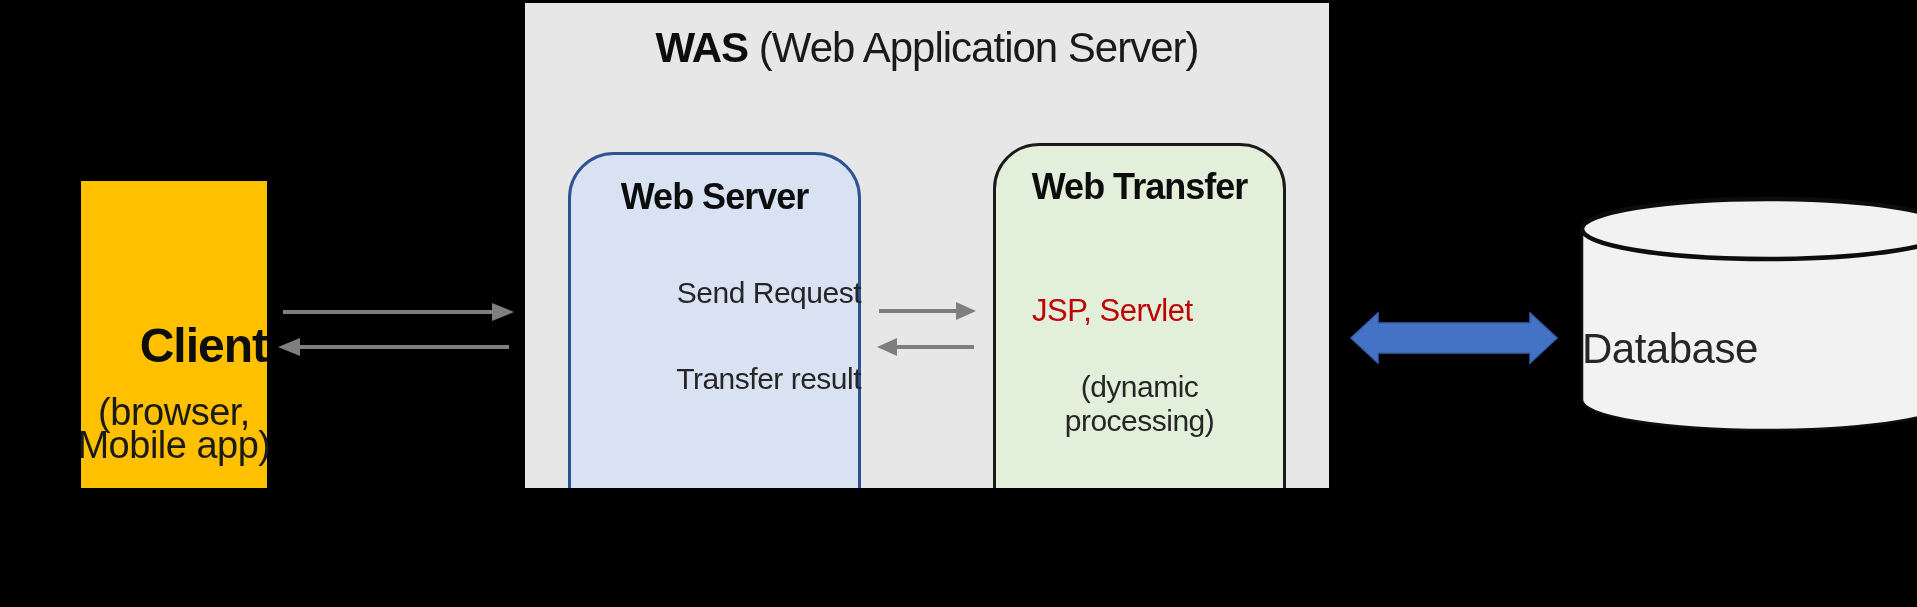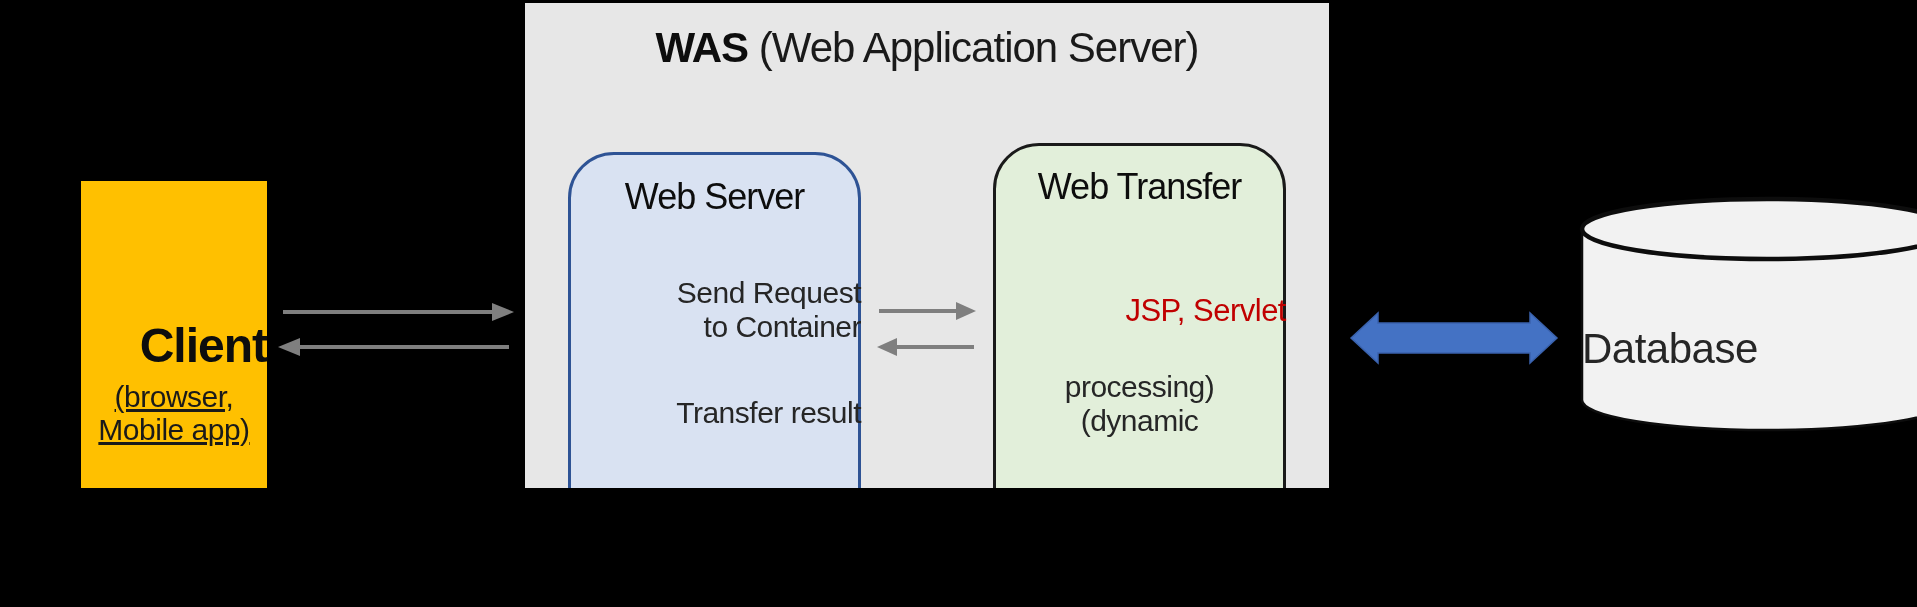--- a/index.html
+++ b/index.html
@@ -15,37 +15,37 @@
   .stage{position:relative;width:1917px;height:488px;background:var(--background);overflow:hidden;margin-left:40px;}
 
   .was-box{position:absolute;left:485px;top:3px;width:804px;height:597px;background:var(--was-fill);}
   .was-title{position:absolute;left:485px;top:24px;width:804px;text-align:center;
     font-size:42px;color:var(--text-dark);letter-spacing:-1px;white-space:pre;}
   .was-title .b{font-weight:700;color:#0d0d0d;}
 
   .client-box{position:absolute;left:41px;top:181px;width:186px;height:344px;background:var(--client-fill);}
   .client-title{position:absolute;left:41px;top:318px;width:186px;text-align:right;
     font-size:48px;font-weight:700;color:#0d0d0d;letter-spacing:-1px;}
-  .client-sub{position:absolute;left:21px;top:380px;width:226px;text-align:center;
-    font-size:30px;line-height:33px;color:var(--text-dark);letter-spacing:-0.5px;text-decoration:underline;}
+  .client-sub{position:absolute;left:21px;top:396px;width:226px;text-align:center;
+    font-size:38px;line-height:33px;color:var(--text-dark);letter-spacing:-0.5px;}
 
   .inner-box{position:absolute;width:293px;border-radius:46px;}
   .web-server-box{left:528px;top:152px;height:405px;background:var(--web-server-fill);
     border:3px solid var(--web-server-border);}
   .web-container-box{left:953px;top:143px;height:409px;background:var(--web-container-fill);
     border:3px solid var(--web-container-border);}
-  .box-title{position:absolute;width:293px;text-align:center;font-size:36px;font-weight:400;
+  .box-title{position:absolute;width:293px;text-align:center;font-size:36px;font-weight:700;
     color:#0d0d0d;letter-spacing:-1px;}
   .ws-title{left:528px;top:176px;}
   .wc-title{left:953px;top:166px;}
   .box-body{position:absolute;text-align:right;font-size:30px;line-height:34px;
     color:#262626;letter-spacing:-0.5px;}
   .ws-body{left:528px;top:276px;width:293px;}
   .ws-body .para2{margin-top:52px;}
-  .jsp-label{position:absolute;left:953px;top:293px;width:293px;text-align:right;
+  .jsp-label{position:absolute;left:992px;top:293px;width:293px;text-align:left;
     font-size:31px;color:var(--jsp-text);letter-spacing:-0.5px;}
   .wc-note{position:absolute;left:953px;top:370px;width:293px;text-align:center;
     font-size:30px;line-height:34px;color:#262626;letter-spacing:-0.5px;}
 
   .arrow-svg{position:absolute;display:block;}
   .arrow-svg line{stroke:var(--gray-arrow);stroke-width:4;}
   .arrow-svg polygon{fill:var(--gray-arrow);}
   .blue-arrow-svg polygon{fill:var(--blue-arrow);stroke:var(--blue-arrow-border);stroke-width:1.5;}
 
   .db-svg{position:absolute;left:1538px;top:192px;}
@@ -66,30 +66,29 @@
   <div class="client-title">Client</div>
   <div class="client-sub">
     <div>(browser,</div>
     <div>Mobile app)</div>
   </div>
 
   <div class="inner-box web-server-box"></div>
   <div class="box-title ws-title">Web Server</div>
   <div class="box-body ws-body">
     <div>Send Request</div>
-    <div>to Container</div>
     <div class="para2">Transfer result</div>
   </div>
 
   <div class="inner-box web-container-box"></div>
   <div class="box-title wc-title">Web Transfer</div>
   <div class="jsp-label">JSP, Servlet</div>
   <div class="wc-note">
+    <div>(dynamic</div>
     <div>processing)</div>
-    <div>(dynamic</div>
   </div>
 
   <svg class="arrow-svg" style="left:240px;top:301px;" width="238" height="22">
     <line x1="3" y1="11" x2="212" y2="11"></line>
     <polygon points="212,2 234,11 212,20"></polygon>
   </svg>
 
   <svg class="arrow-svg" style="left:234px;top:336px;" width="238" height="22">
     <line x1="235" y1="11" x2="26" y2="11"></line>
     <polygon points="26,2 4,11 26,20"></polygon>

